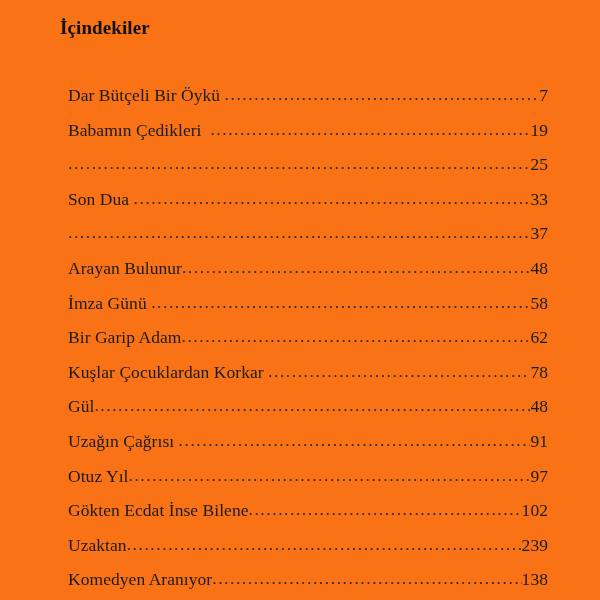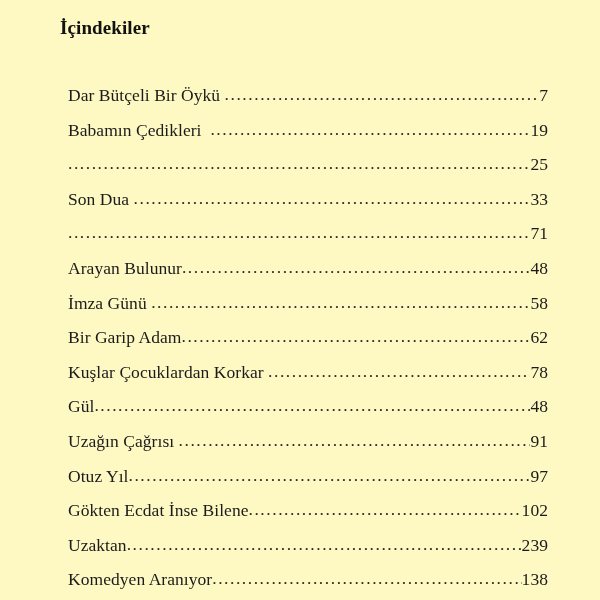--- a/index.html
+++ b/index.html
@@ -79,21 +79,21 @@
   .toc-page {
     flex: 0 0 auto;
     text-align: right;
     white-space: nowrap;
     letter-spacing: 0.05px;
   }
 </style>
 </head>
 <body style="background: rgb(255, 255, 255); color: rgb(26, 26, 26);">
 
-<div class="page" style="background: #fef9c3;">
+<div class="page" style="background: #f97316;">
 
   <div class="toc-title">İçindekiler</div>
 
   <ul class="toc-list">
       <li class="toc-entry">
         <span class="toc-label">Dar Bütçeli Bir Öykü </span>
         <span class="toc-leader" aria-hidden="true">...........................................................................................................................................</span>
         <span class="toc-page">7</span>
       </li>
       <li class="toc-entry">
@@ -105,21 +105,21 @@
         <span class="toc-leader" aria-hidden="true">...........................................................................................................................................</span>
         <span class="toc-page">25</span>
       </li>
       <li class="toc-entry">
         <span class="toc-label">Son Dua </span>
         <span class="toc-leader" aria-hidden="true">...........................................................................................................................................</span>
         <span class="toc-page">33</span>
       </li>
       <li class="toc-entry">
         <span class="toc-leader" aria-hidden="true">...........................................................................................................................................</span>
-        <span class="toc-page">71</span>
+        <span class="toc-page">37</span>
       </li>
       <li class="toc-entry">
         <span class="toc-label">Arayan Bulunur</span>
         <span class="toc-leader" aria-hidden="true">...........................................................................................................................................</span>
         <span class="toc-page">48</span>
       </li>
       <li class="toc-entry">
         <span class="toc-label">İmza Günü </span>
         <span class="toc-leader" aria-hidden="true">...........................................................................................................................................</span>
         <span class="toc-page">58</span>

